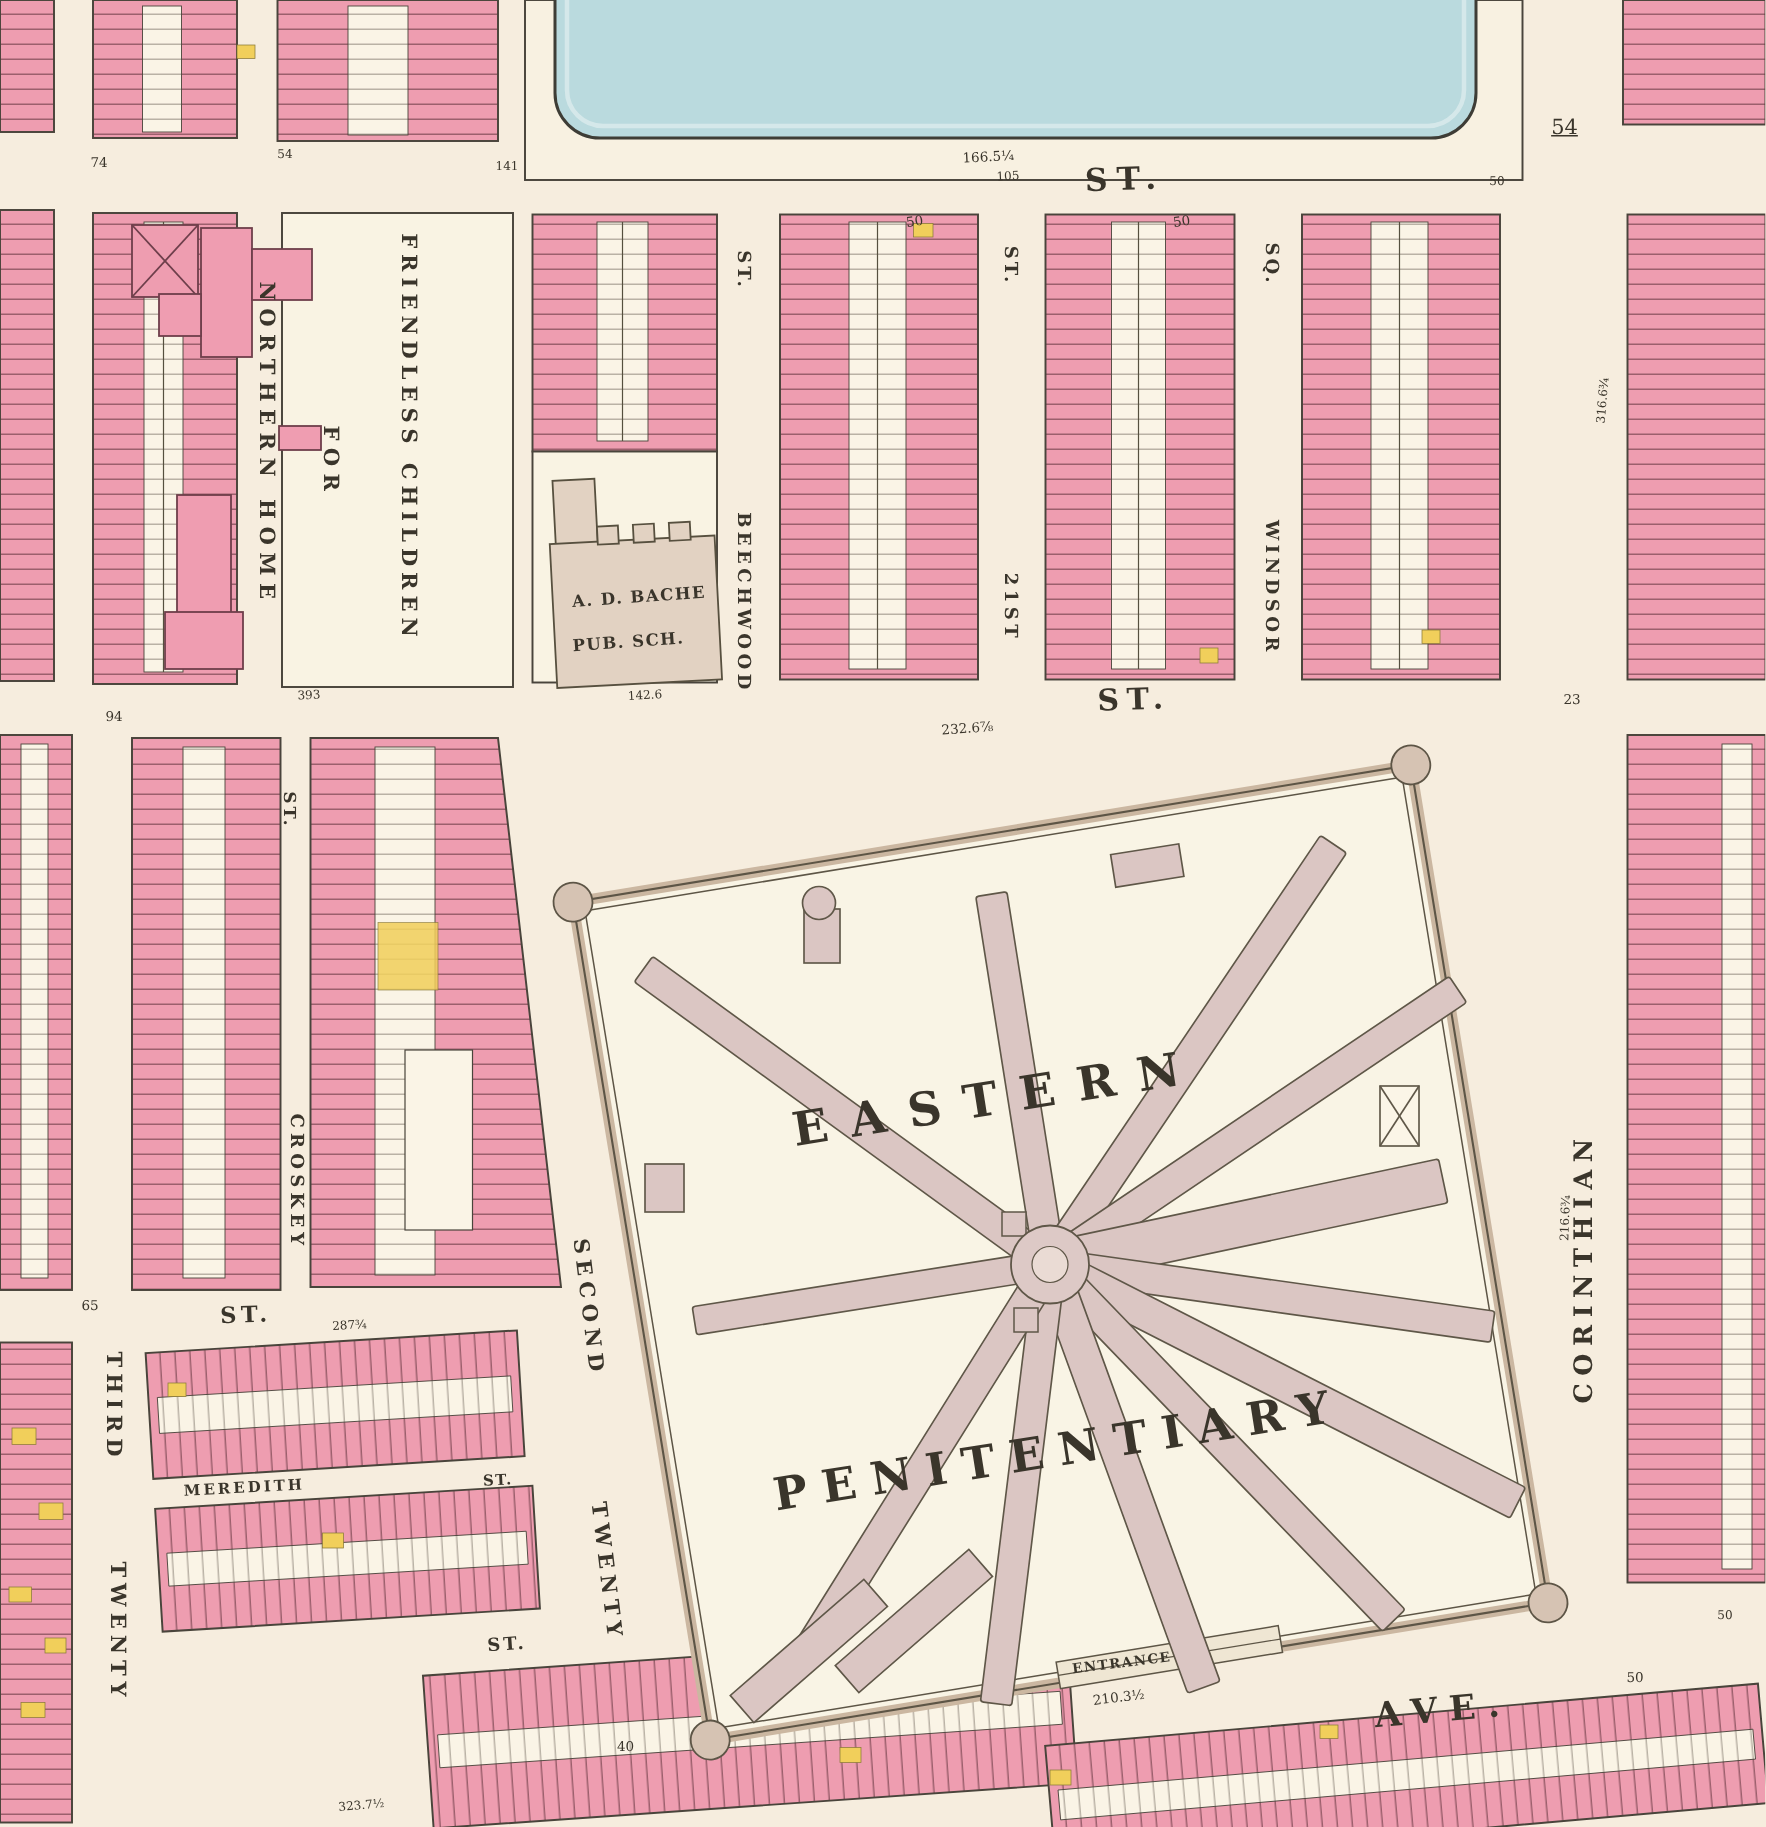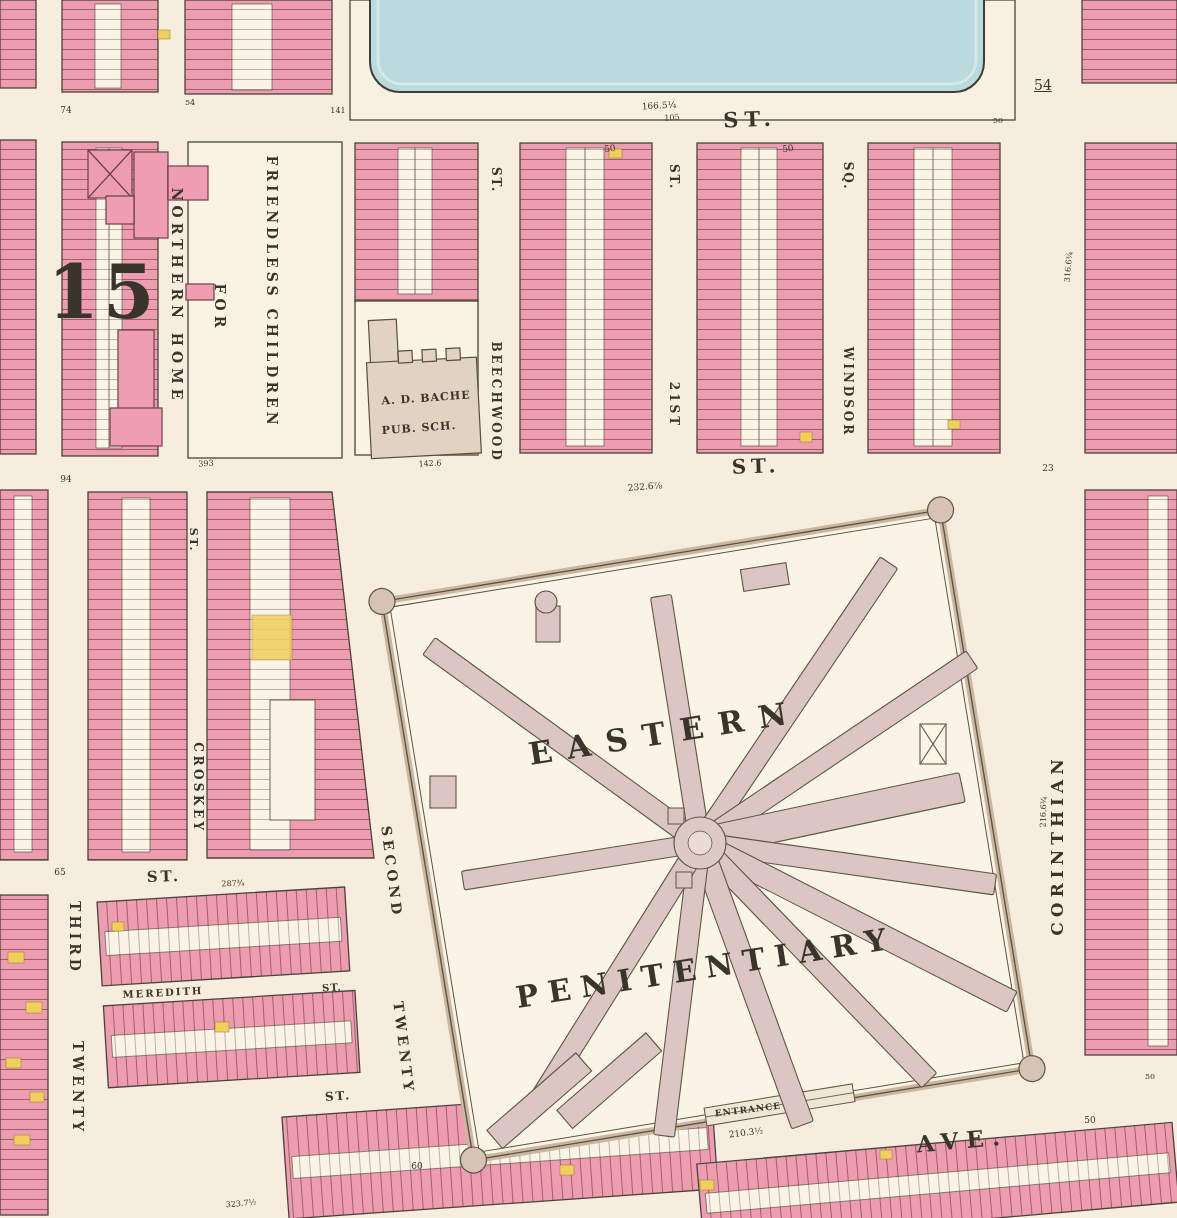--- a/index.html
+++ b/index.html
@@ -211,21 +211,20 @@
     <g transform="rotate(-41 540 1100)">
       <rect x="480" y="1088" width="118" height="24"></rect>
     </g>
     <g transform="rotate(-41 610 1080)">
       <rect x="550" y="1068" width="118" height="24"></rect>
     </g>
   </g>
 </svg>
 
 <div id="labels">
-      <div class="lbl" style="left: 103px; top: 292px; font-size: 74px; font-weight: 700; letter-spacing: 4px; --r: 0deg; color: rgb(58, 53, 43);">15</div>
       <div class="lbl" style="left: 750px; top: 119px; font-size: 21px; font-weight: 700; letter-spacing: 6px; --r: -2deg; color: rgb(58, 53, 43);">ST.</div>
       <div class="lbl" style="left: 659px; top: 106px; font-size: 9px; font-weight: 400; letter-spacing: 0px; --r: -3deg; color: rgb(58, 53, 43);">166.5¼</div>
       <div class="lbl" style="left: 672px; top: 118px; font-size: 8px; font-weight: 400; letter-spacing: 0px; --r: -3deg; color: rgb(58, 53, 43);">105</div>
       <div class="lbl" style="left: 998px; top: 121px; font-size: 8px; font-weight: 400; letter-spacing: 0px; --r: 0deg; color: rgb(58, 53, 43);">50</div>
       <div class="lbl" style="left: 1043px; top: 85px; font-size: 14px; font-weight: 400; letter-spacing: 0px; --r: 0deg; color: rgb(58, 53, 43); text-decoration: underline;">54</div>
       <div class="lbl" style="left: 66px; top: 110px; font-size: 9px; font-weight: 400; letter-spacing: 0px; --r: 0deg; color: rgb(58, 53, 43);">74</div>
       <div class="lbl" style="left: 338px; top: 111px; font-size: 8px; font-weight: 400; letter-spacing: 0px; --r: 0deg; color: rgb(58, 53, 43);">141</div>
       <div class="lbl" style="left: 190px; top: 103px; font-size: 8px; font-weight: 400; letter-spacing: 0px; --r: 0deg; color: rgb(58, 53, 43);">54</div>
       <div class="lbl" style="left: 496px; top: 180px; font-size: 12px; font-weight: 700; letter-spacing: 2px; --r: 90deg; color: rgb(58, 53, 43);">ST.</div>
       <div class="lbl" style="left: 496px; top: 402px; font-size: 12px; font-weight: 700; letter-spacing: 3px; --r: 90deg; color: rgb(58, 53, 43);">BEECHWOOD</div>
@@ -236,40 +235,40 @@
       <div class="lbl" style="left: 177px; top: 296px; font-size: 14px; font-weight: 700; letter-spacing: 5px; --r: 90deg; color: rgb(58, 53, 43);">NORTHERN HOME</div>
       <div class="lbl" style="left: 220px; top: 308px; font-size: 14px; font-weight: 700; letter-spacing: 5px; --r: 90deg; color: rgb(58, 53, 43);">FOR</div>
       <div class="lbl" style="left: 272px; top: 292px; font-size: 14px; font-weight: 700; letter-spacing: 4px; --r: 90deg; color: rgb(58, 53, 43);">FRIENDLESS CHILDREN</div>
       <div class="lbl" style="left: 426px; top: 398px; font-size: 11px; font-weight: 700; letter-spacing: 1px; --r: -4deg; color: rgb(58, 53, 43);">A. D. BACHE</div>
       <div class="lbl" style="left: 419px; top: 428px; font-size: 11px; font-weight: 700; letter-spacing: 1px; --r: -4deg; color: rgb(58, 53, 43);">PUB. SCH.</div>
       <div class="lbl" style="left: 430px; top: 464px; font-size: 8px; font-weight: 400; letter-spacing: 0px; --r: -3deg; color: rgb(58, 53, 43);">142.6</div>
       <div class="lbl" style="left: 206px; top: 464px; font-size: 8px; font-weight: 400; letter-spacing: 0px; --r: -3deg; color: rgb(58, 53, 43);">393</div>
       <div class="lbl" style="left: 756px; top: 466px; font-size: 20px; font-weight: 700; letter-spacing: 5px; --r: -2deg; color: rgb(58, 53, 43);">ST.</div>
       <div class="lbl" style="left: 645px; top: 487px; font-size: 9px; font-weight: 400; letter-spacing: 0px; --r: -4deg; color: rgb(58, 53, 43);">232.6⅞</div>
       <div class="lbl" style="left: 1048px; top: 468px; font-size: 9px; font-weight: 400; letter-spacing: 0px; --r: 0deg; color: rgb(58, 53, 43);">23</div>
-      <div class="lbl" style="left: 66px; top: 479px; font-size: 9px; font-weight: 400; letter-spacing: 0px; --r: 0deg; color: rgb(58, 53, 43);">94</div>
+      <div class="lbl" style="left: 76px; top: 479px; font-size: 9px; font-weight: 400; letter-spacing: 0px; --r: 0deg; color: rgb(58, 53, 43);">94</div>
       <div class="lbl" style="left: 610px; top: 149px; font-size: 9px; font-weight: 400; letter-spacing: 0px; --r: -8deg; color: rgb(58, 53, 43);">50</div>
       <div class="lbl" style="left: 788px; top: 149px; font-size: 9px; font-weight: 400; letter-spacing: 0px; --r: -8deg; color: rgb(58, 53, 43);">50</div>
       <div class="lbl" style="left: 193px; top: 540px; font-size: 11px; font-weight: 700; letter-spacing: 2px; --r: 90deg; color: rgb(58, 53, 43);">ST.</div>
       <div class="lbl" style="left: 198px; top: 788px; font-size: 12px; font-weight: 700; letter-spacing: 3.5px; --r: 90deg; color: rgb(58, 53, 43);">CROSKEY</div>
       <div class="lbl" style="left: 60px; top: 872px; font-size: 9px; font-weight: 400; letter-spacing: 0px; --r: 0deg; color: rgb(58, 53, 43);">65</div>
       <div class="lbl" style="left: 164px; top: 877px; font-size: 15px; font-weight: 700; letter-spacing: 3px; --r: -2deg; color: rgb(58, 53, 43);">ST.</div>
       <div class="lbl" style="left: 233px; top: 884px; font-size: 8px; font-weight: 400; letter-spacing: 0px; --r: -3deg; color: rgb(58, 53, 43);">287¾</div>
       <div class="lbl" style="left: 75px; top: 938px; font-size: 14px; font-weight: 700; letter-spacing: 4px; --r: 90deg; color: rgb(58, 53, 43);">THIRD</div>
       <div class="lbl" style="left: 78px; top: 1088px; font-size: 14px; font-weight: 700; letter-spacing: 4px; --r: 90deg; color: rgb(58, 53, 43);">TWENTY</div>
       <div class="lbl" style="left: 163px; top: 993px; font-size: 10px; font-weight: 700; letter-spacing: 2px; --r: -3deg; color: rgb(58, 53, 43);">MEREDITH</div>
       <div class="lbl" style="left: 332px; top: 988px; font-size: 10px; font-weight: 700; letter-spacing: 1px; --r: -3deg; color: rgb(58, 53, 43);">ST.</div>
       <div class="lbl" style="left: 338px; top: 1096px; font-size: 12px; font-weight: 700; letter-spacing: 2px; --r: -4deg; color: rgb(58, 53, 43);">ST.</div>
       <div class="lbl" style="left: 392px; top: 872px; font-size: 14px; font-weight: 700; letter-spacing: 4px; --r: 83deg; color: rgb(58, 53, 43);">SECOND</div>
       <div class="lbl" style="left: 404px; top: 1048px; font-size: 14px; font-weight: 700; letter-spacing: 4px; --r: 83deg; color: rgb(58, 53, 43);">TWENTY</div>
       <div class="lbl" style="left: 665px; top: 733px; font-size: 31px; font-weight: 700; letter-spacing: 15px; --r: -9deg; color: rgb(58, 53, 43);">EASTERN</div>
       <div class="lbl" style="left: 706px; top: 968px; font-size: 30px; font-weight: 700; letter-spacing: 10px; --r: -9deg; color: rgb(58, 53, 43);">PENITENTIARY</div>
       <div class="lbl" style="left: 748px; top: 1110px; font-size: 9px; font-weight: 700; letter-spacing: 1px; --r: -7deg; color: rgb(58, 53, 43);">ENTRANCE</div>
       <div class="lbl" style="left: 746px; top: 1133px; font-size: 9px; font-weight: 400; letter-spacing: 0px; --r: -7deg; color: rgb(58, 53, 43);">210.3½</div>
-      <div class="lbl" style="left: 417px; top: 1166px; font-size: 9px; font-weight: 400; letter-spacing: 0px; --r: 0deg; color: rgb(58, 53, 43);">60</div>
+      <div class="lbl" style="left: 417px; top: 1166px; font-size: 9px; font-weight: 400; letter-spacing: 0px; --r: 0deg; color: rgb(58, 53, 43);">40</div>
       <div class="lbl" style="left: 1057px; top: 845px; font-size: 17px; font-weight: 700; letter-spacing: 5px; --r: -90deg; color: rgb(58, 53, 43);">CORINTHIAN</div>
       <div class="lbl" style="left: 1069px; top: 267px; font-size: 8px; font-weight: 400; letter-spacing: 0px; --r: -85deg; color: rgb(58, 53, 43);">316.6¾</div>
       <div class="lbl" style="left: 1044px; top: 812px; font-size: 8px; font-weight: 400; letter-spacing: 0px; --r: -88deg; color: rgb(58, 53, 43);">216.6¾</div>
       <div class="lbl" style="left: 962px; top: 1140px; font-size: 23px; font-weight: 700; letter-spacing: 8px; --r: -5deg; color: rgb(58, 53, 43);">AVE.</div>
       <div class="lbl" style="left: 1090px; top: 1120px; font-size: 9px; font-weight: 400; letter-spacing: 0px; --r: 0deg; color: rgb(58, 53, 43);">50</div>
       <div class="lbl" style="left: 1150px; top: 1077px; font-size: 8px; font-weight: 400; letter-spacing: 0px; --r: 0deg; color: rgb(58, 53, 43);">50</div>
       <div class="lbl" style="left: 241px; top: 1204px; font-size: 8px; font-weight: 400; letter-spacing: 0px; --r: -5deg; color: rgb(58, 53, 43);">323.7½</div>
     </div>
 </div>
 

